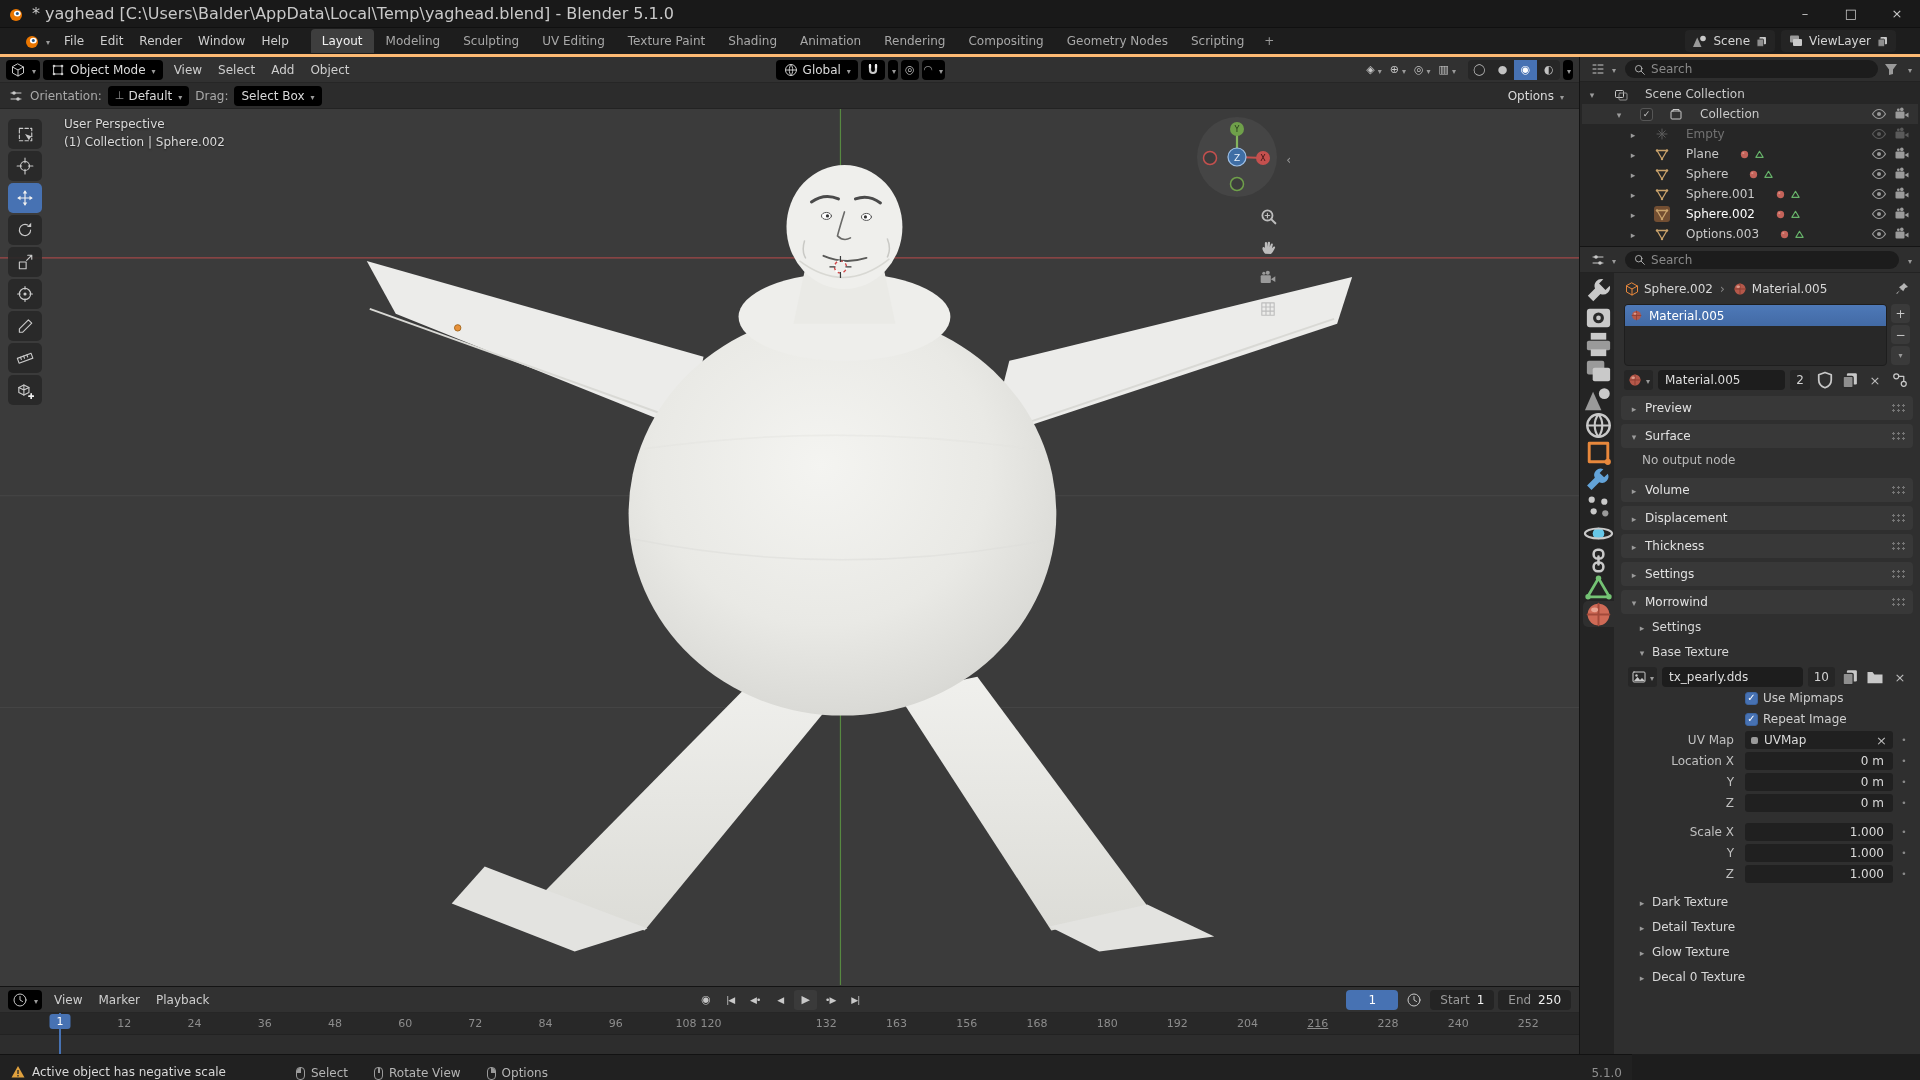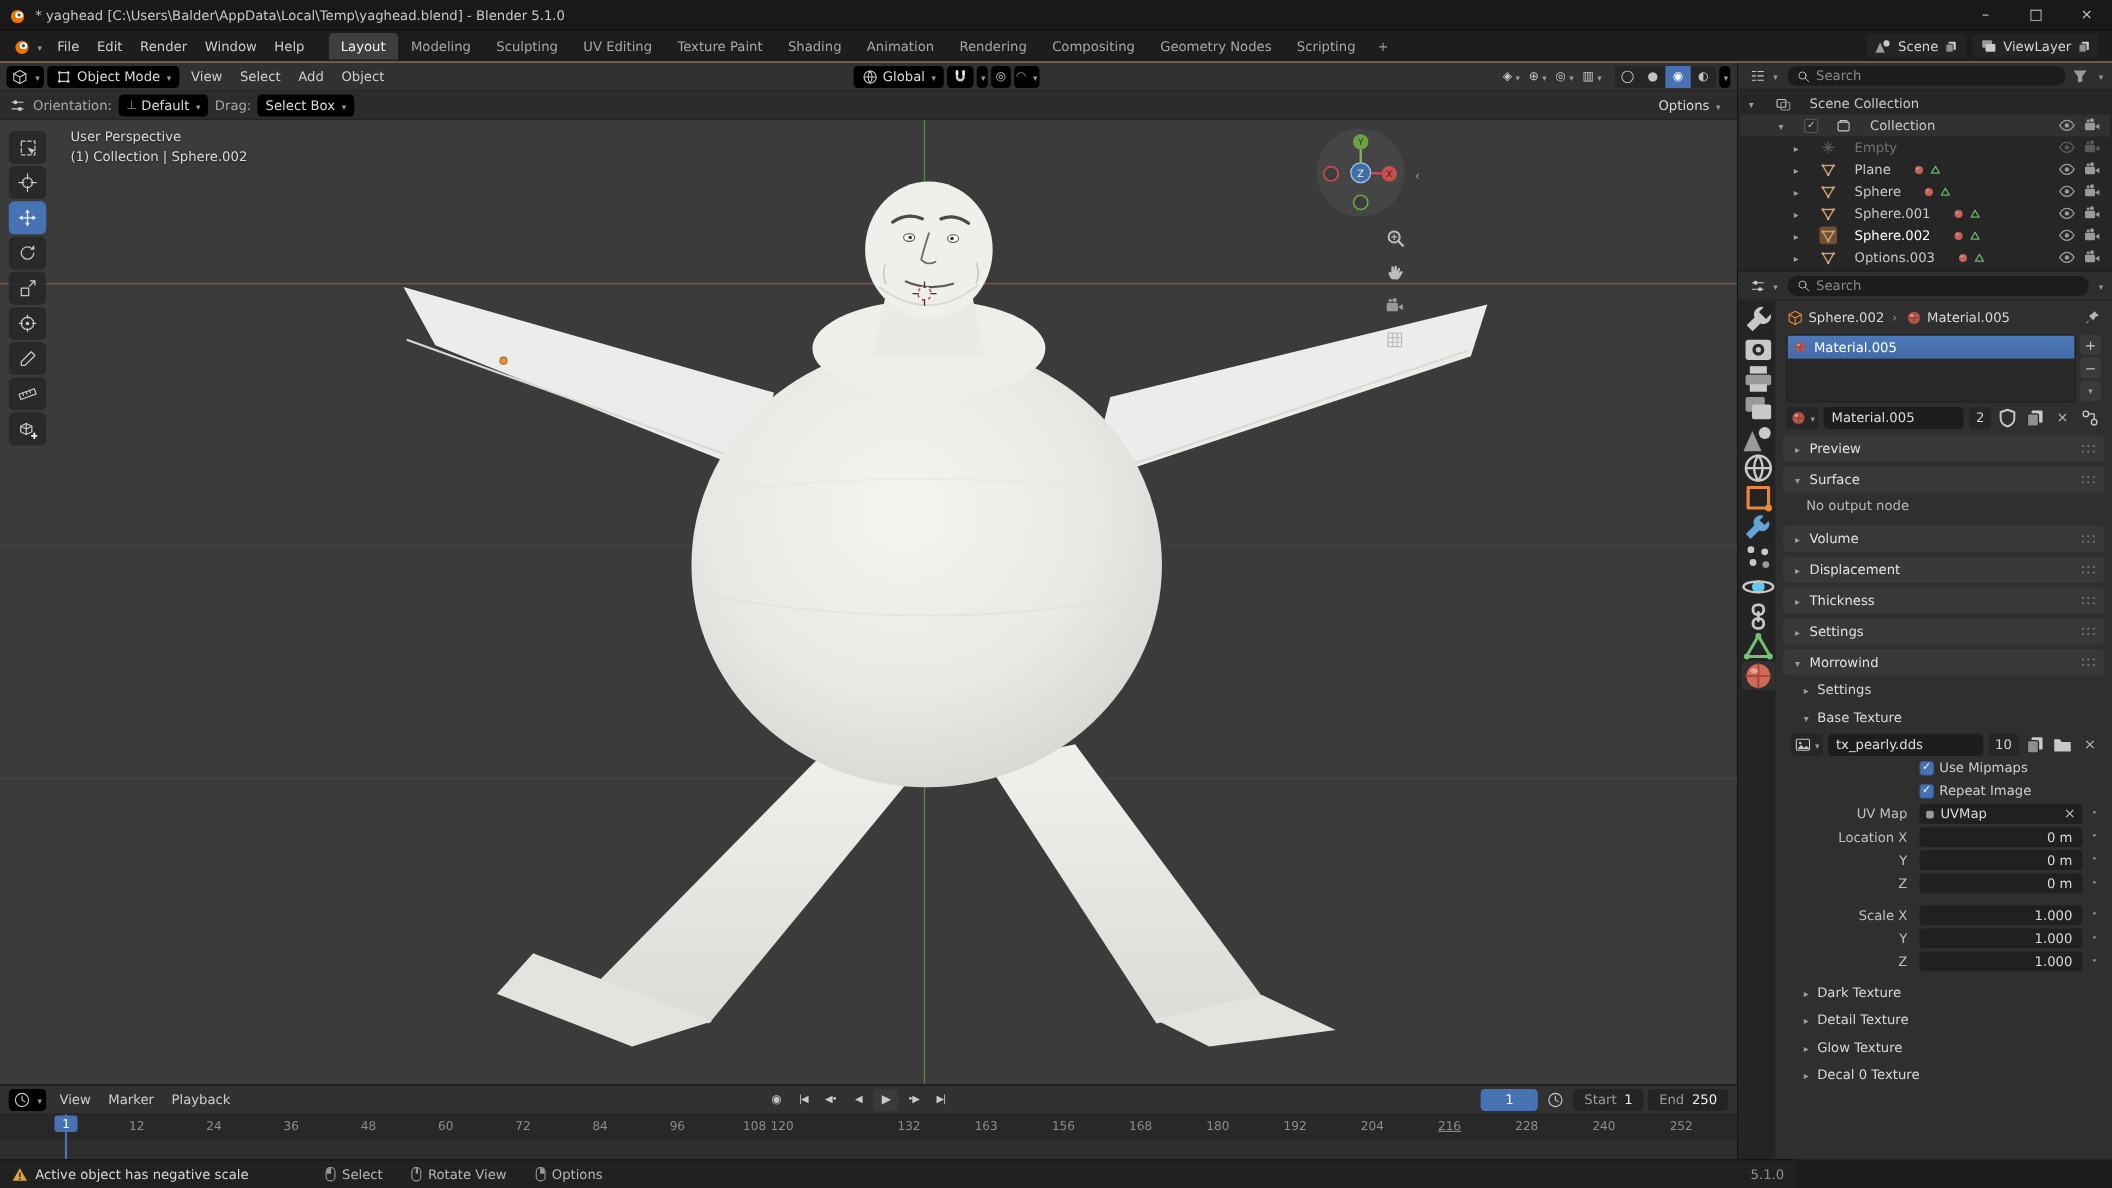--- a/index.html
+++ b/index.html
@@ -12,27 +12,27 @@
 .mi.sm{width:13px;height:13px}
 .mi svg{width:100%;height:100%}
 .caret{display:inline-block}
 .caret::after{content:"▾";font-size:8px;color:#9a9a9a;margin-left:2px}
 .glyph{font-size:11px;color:#c6c6c6;line-height:1}
 .glyph.dim{color:#8b8b8b}
 
 
 #titlebar{position:absolute;left:0;top:0;width:1920px;height:28px;background:#191919;
   display:flex;align-items:center;gap:8px;padding-left:8px;border-bottom:1px solid #101010}
-#titlebar .title{color:#c9c9c9;font-size:12px}
+#titlebar .title{color:#c9c9c9;font-size:16px}
 .win-btns{margin-left:auto;display:flex;height:100%}
 .win-btn{width:46px;height:100%;display:flex;align-items:center;justify-content:center;color:#c9c9c9;font-size:13px}
 
 
 #menubar{position:absolute;left:0;top:28px;width:1920px;height:29px;background:#1d1d1d;
-  display:flex;align-items:center;padding:0 8px;gap:2px;border-bottom:1px solid #fdba74}
+  display:flex;align-items:center;padding:0 20px;gap:2px;border-bottom:3px solid #fdba74}
 .menu-item{padding:4px 9px;border-radius:3px;color:#cecece}
 #workspace-tabs{display:flex;align-items:center;margin-left:12px;gap:1px}
 .ws-tab{padding:5px 11px;color:#a8a8a8;border-radius:4px 4px 0 0;font-size:12px}
 .ws-tab.active{background:#3e3e3e;color:#f1f1f1}
 .ws-add{padding:5px 8px;color:#9a9a9a}
 .topbar-right{margin-left:auto;display:flex;align-items:center;gap:6px;padding-right:4px}
 .db-chip{display:flex;align-items:center;gap:5px;background:#242424;border-radius:4px;padding:3px 7px;color:#d5d5d5}
 
 
 #viewport{position:absolute;left:0;top:57px;width:1580px;height:929px;background:#3b3b3b;border-right:1px solid #141414}
@@ -133,21 +133,21 @@
 .frame-field{background:#4772b3;color:#fff;border-radius:4px;height:20px;width:52px;display:flex;align-items:center;justify-content:center}
 .se-field{background:#242424;border-radius:4px;height:20px;padding:0 10px;display:flex;gap:7px;align-items:center;color:#f0f0f0}
 .se-label{color:#9a9a9a}
 #tl-ruler{position:relative;height:22px;background:#282828;border-bottom:1px solid #222}
 .tick{position:absolute;top:4px;color:#8d8d8d;font-size:11px;transform:translateX(-50%)}
 #tl-tracks{height:19px;background:#2d2d2d}
 #playhead{position:absolute;left:59px;top:26px;bottom:0;width:2px;background:#4772b3}
 #playhead-badge{position:absolute;left:60px;top:27px;transform:translateX(-50%);background:#4772b3;color:#fff;border-radius:3px;padding:1px 7px;font-size:11px}
 
 
-#statusbar{position:absolute;left:0;top:1054px;width:1632px;height:26px;background:#212121;display:flex;align-items:center;gap:10px;padding:0 10px;color:#b5b5b5;border-top:1px solid #121212}
+#statusbar{position:absolute;left:0;top:1054px;width:1632px;height:26px;background:#212121;display:flex;align-items:flex-end;gap:10px;padding:0 10px;color:#b5b5b5;border-top:1px solid #121212}
 .status-warning{display:flex;align-items:center;gap:6px;color:#d8d8d8}
 #status-hints{display:flex;gap:26px;margin-left:60px}
 .hint{display:flex;align-items:center;gap:6px}
 .mouse-ico{width:9px;height:13px;border:1px solid #9a9a9a;border-radius:4px;position:relative;flex:none}
 .mouse-ico.mouse-left::before{content:"";position:absolute;left:0;top:0;width:4px;height:5px;background:#9a9a9a;border-radius:3px 0 0 0}
 .mouse-ico.mouse-middle::before{content:"";position:absolute;left:2.5px;top:0;width:2px;height:5px;background:#9a9a9a}
 .mouse-ico.mouse-right::before{content:"";position:absolute;right:0;top:0;width:4px;height:5px;background:#9a9a9a;border-radius:0 3px 0 0}
 .version{margin-left:auto;color:#8f8f8f}
 </style>
 </head>

